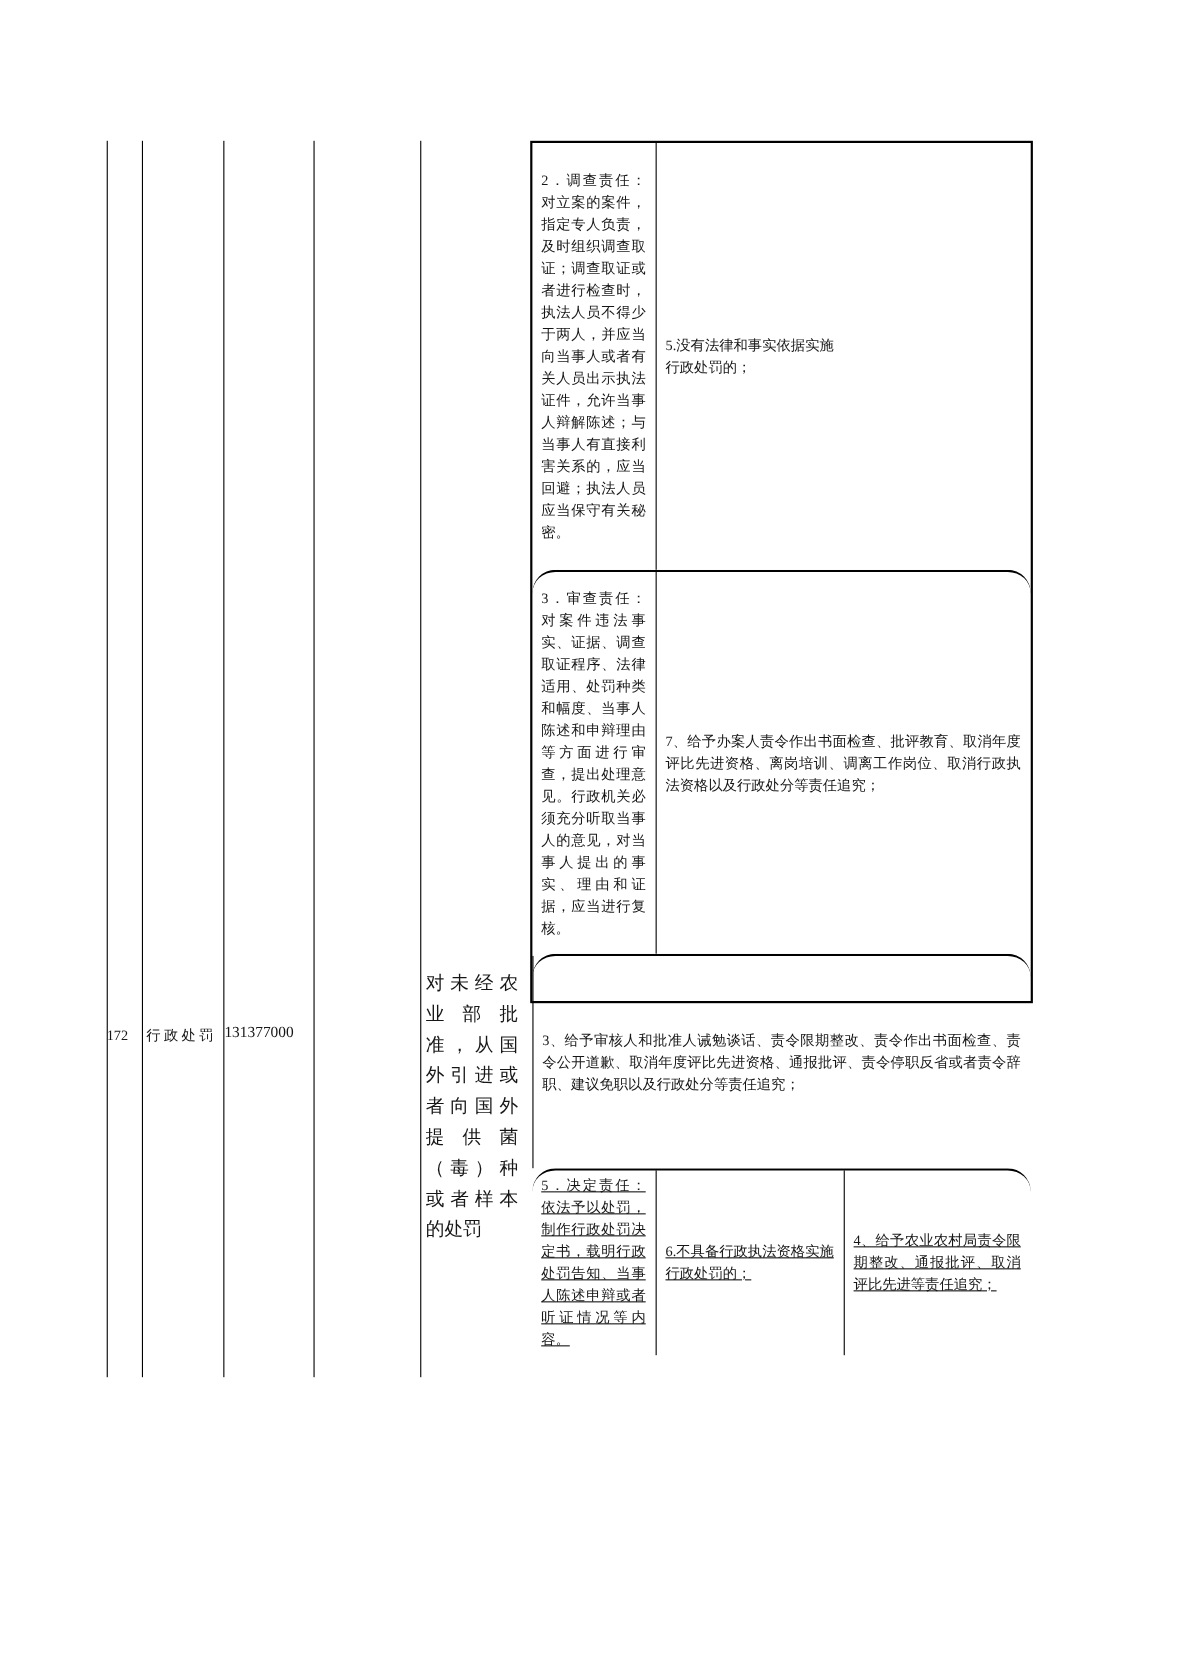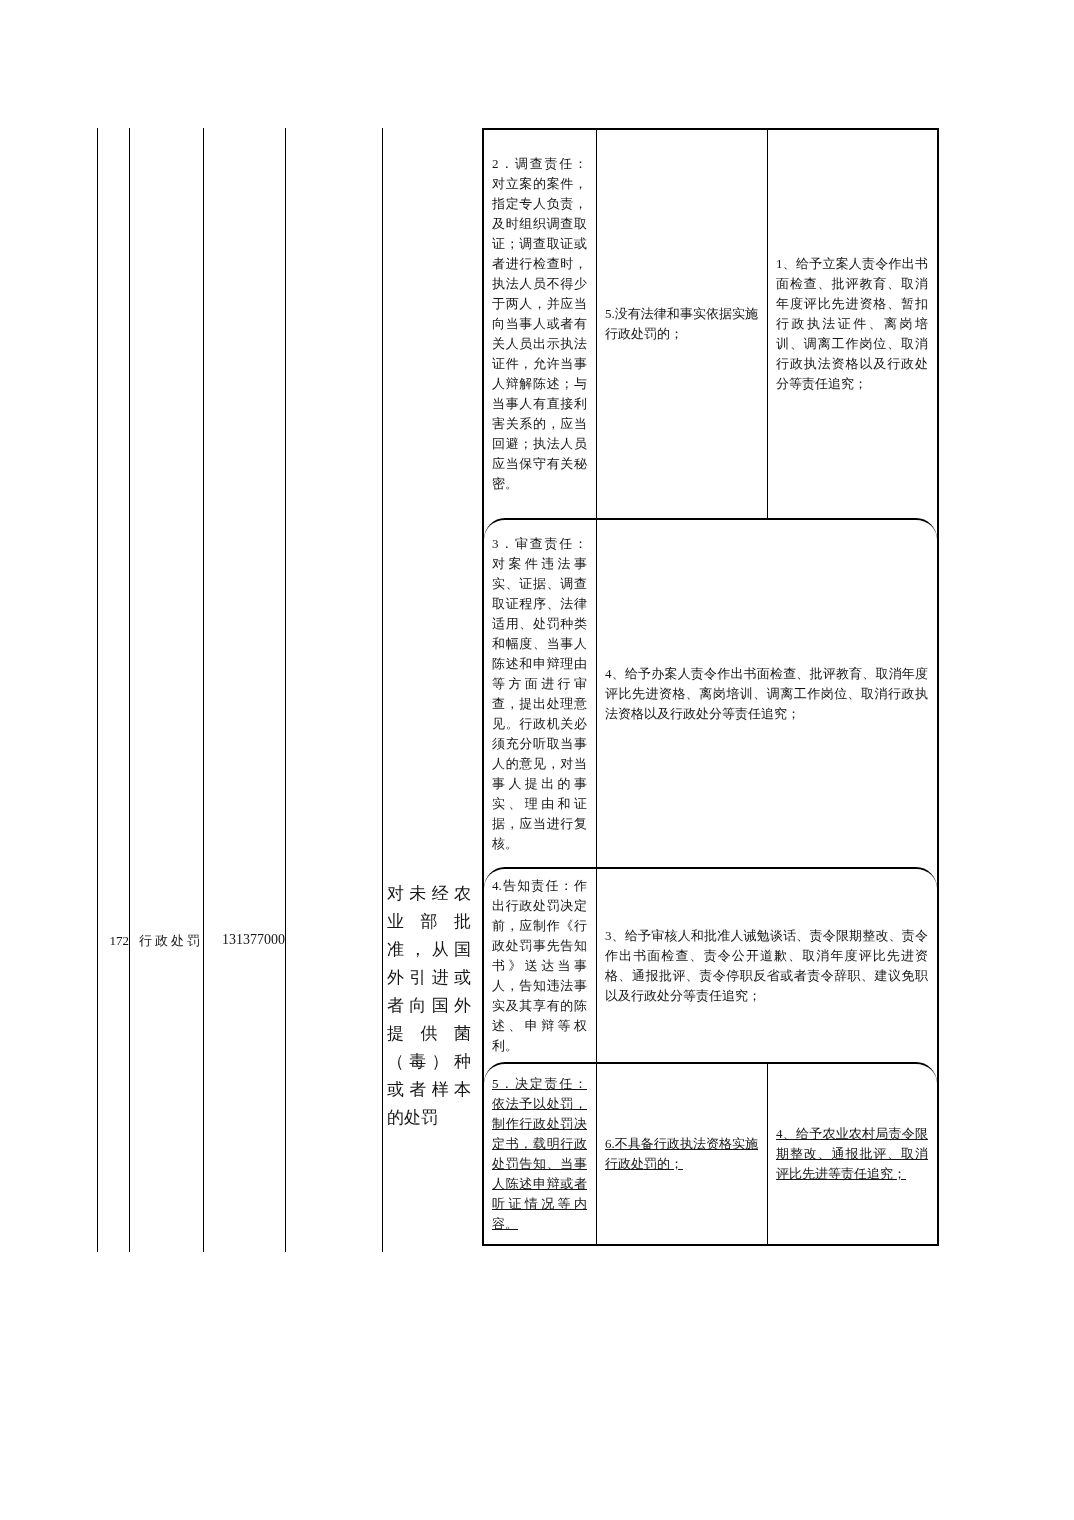--- a/index.html
+++ b/index.html
@@ -13,34 +13,34 @@
     overflow:hidden;
   }
   .vline {
     position:absolute;
     top:128px; height:1124px; width:1px;
     background:#000;
   }
   .lefttext {
     position:absolute;
     font-size:13px; line-height:20px;
-    text-align:right;
+    text-align:left;
     white-space:nowrap;
   }
   .pname {
     position:absolute;
     left:387px; top:880px; width:84px;
     font-size:17px; line-height:28px;
     text-align:justify; text-justify:inter-character;
     white-space:normal;
   }
   .box {
     position:absolute;
     left:482px; top:128px;
-    width:457px; height:1118px;
+    width:457px; height:784px;
     border:2px solid #000;
     box-sizing:border-box;
     display:flex; flex-direction:column;
     background:#fff;
   }
   .trow { display:flex; box-sizing:border-box; flex:0 0 auto; }
   .trow + .trow { border-top:2px solid #000;border-radius:21px; }
   .r1 { height:388px; }
   .r2 { height:349px; }
   .r3 { height:195px; }
@@ -80,38 +80,32 @@
 
   <div class="box">
 
     <div class="trow r1">
       <div class="tcell c-duty">
         <p>2．调查责任：对立案的案件，指定专人负责，及时组织调查取证；调查取证或者进行检查时，执法人员不得少于两人，并应当向当事人或者有关人员出示执法证件，允许当事人辩解陈述；与当事人有直接利害关系的，应当回避；执法人员应当保守有关秘密。</p>
       </div>
       <div class="tcell c-case">
         <p>5.没有法律和事实依据实施行政处罚的；</p>
       </div>
-      <div class="tcell c-measure">
-        <p>1、给予立案人责令作出书面检查、批评教育、取消年度评比先进资格、暂扣行政执法证件、离岗培训、调离工作岗位、取消行政执法资格以及行政处分等责任追究；</p>
-      </div>
     </div>
 
     <div class="trow r2">
       <div class="tcell c-duty">
         <p>3．审查责任：对案件违法事实、证据、调查取证程序、法律适用、处罚种类和幅度、当事人陈述和申辩理由等方面进行审查，提出处理意见。行政机关必须充分听取当事人的意见，对当事人提出的事实、理由和证据，应当进行复核。</p>
       </div>
       <div class="tcell c-measure">
-        <p>4、给予办案人责令作出书面检查、批评教育、取消年度评比先进资格、离岗培训、调离工作岗位、取消行政执法资格以及行政处分等责任追究；</p>
+        <p>7、给予办案人责令作出书面检查、批评教育、取消年度评比先进资格、离岗培训、调离工作岗位、取消行政执法资格以及行政处分等责任追究；</p>
       </div>
     </div>
 
     <div class="trow r3">
-      <div class="tcell c-duty">
-        <p>4.告知责任：作出行政处罚决定前，应制作《行政处罚事先告知书》送达当事人，告知违法事实及其享有的陈述、申辩等权利。</p>
-      </div>
       <div class="tcell c-measure">
         <p>3、给予审核人和批准人诫勉谈话、责令限期整改、责令作出书面检查、责令公开道歉、取消年度评比先进资格、通报批评、责令停职反省或者责令辞职、建议免职以及行政处分等责任追究；</p>
       </div>
     </div>
 
     <div class="trow r4">
       <div class="tcell c-duty">
         <p>5．决定责任：依法予以处罚，制作行政处罚决定书，载明行政处罚告知、当事人陈述申辩或者听证情况等内容。</p>
       </div>
       <div class="tcell c-case">

